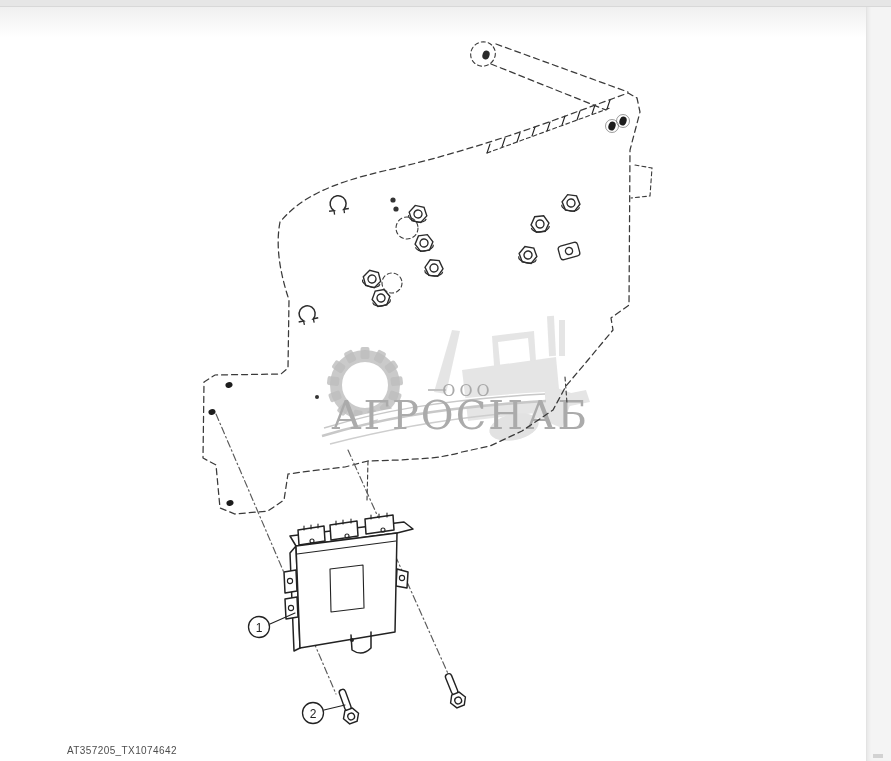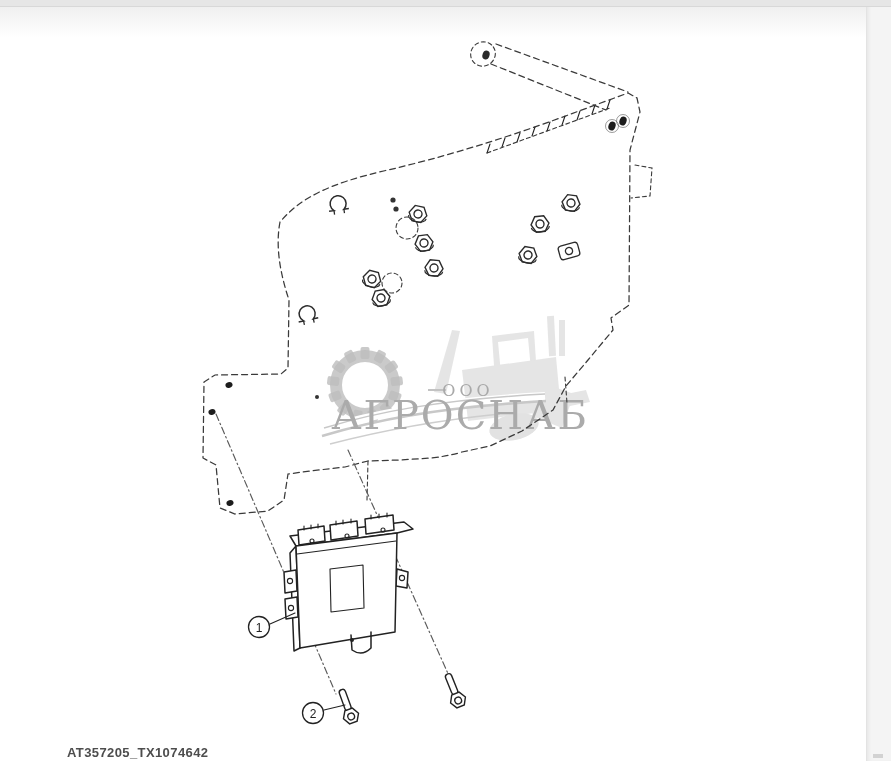--- a/index.html
+++ b/index.html
@@ -23,21 +23,21 @@
     background:#f4f4f4;border-left:1px solid #e3e3e3;
     box-shadow:inset 3px 0 4px -2px rgba(0,0,0,0.07);
     z-index:20;
   }
   .right-strip .nub{
     position:absolute;left:6px;bottom:3px;width:10px;height:4px;background:#d2d2d2;
   }
   svg.drawing{position:absolute;left:0;top:0;z-index:10;}
   .footer-id{
     position:absolute;left:67px;top:745px;z-index:15;
-    font-size:13px;color:#4d4d4d;letter-spacing:0.4px;font-weight:bold;
+    font-size:10px;color:#4d4d4d;letter-spacing:0.4px;
   }
   
   .phantom{fill:none;stroke:#3a3a3a;stroke-width:1.25;stroke-dasharray:6 4;stroke-linecap:round;}
   .phantom2{fill:none;stroke:#3a3a3a;stroke-width:1.1;stroke-dasharray:4 3;stroke-linecap:round;}
   .leader{fill:none;stroke:#5a5a5a;stroke-width:1.15;stroke-dasharray:7 3 1.5 3;stroke-linecap:round;}
   .solid{fill:none;stroke:#222;stroke-width:1.5;stroke-linejoin:round;stroke-linecap:round;}
   .solidfill{fill:#ffffff;stroke:#222;stroke-width:1.5;stroke-linejoin:round;}
   .thin{fill:none;stroke:#222;stroke-width:1.1;stroke-linejoin:round;stroke-linecap:round;}
   .callout-circle{fill:#ffffff;stroke:#222;stroke-width:1.3;}
   .callout-num{font-family:"Liberation Sans",sans-serif;font-size:12px;fill:#222;}

